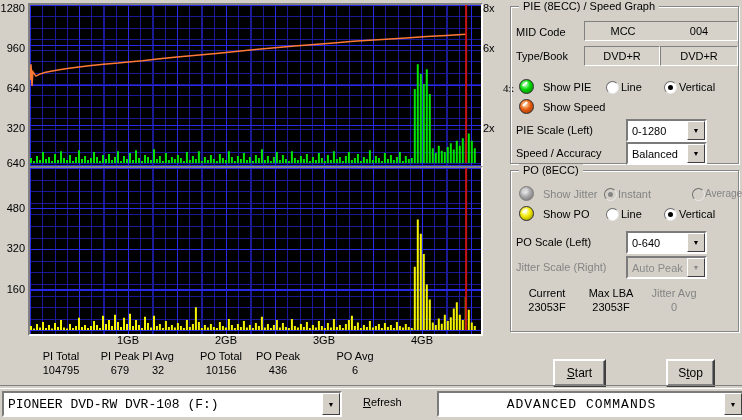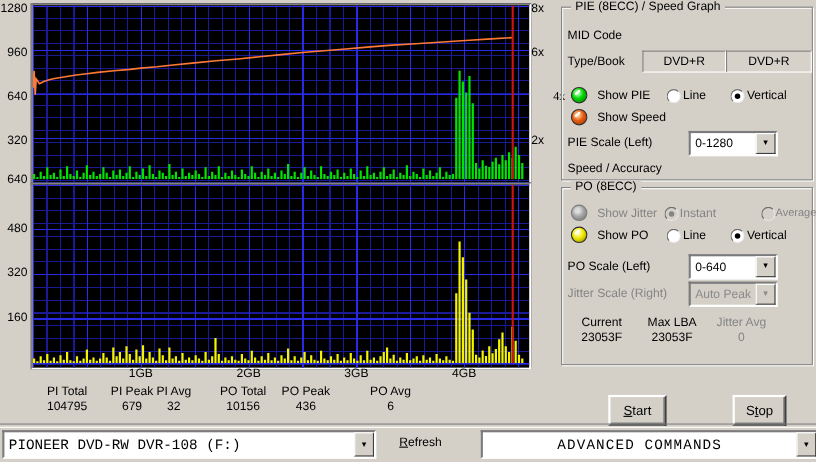--- a/index.html
+++ b/index.html
@@ -118,20 +118,24 @@
 <div class="lbl ctr" style="left:221px;top:364px;">10156</div>
 <div class="lbl ctr" style="left:278px;top:350px;">PO Peak</div>
 <div class="lbl ctr" style="left:278px;top:364px;">436</div>
 <div class="lbl ctr" style="left:355px;top:350px;">PO Avg</div>
 <div class="lbl ctr" style="left:355px;top:364px;">6</div>
 
 <div class="group" style="left:510px;top:6px;width:227px;height:156px;">
   <span class="gtitle">PIE (8ECC) / Speed Graph</span>
 </div>
 <div class="lbl" style="left:516px;top:26px;">MID Code</div>
+<div class="sunk" style="left:584px;top:21px;width:152px;height:18px;">
+  <span style="width:50%;text-align:center;">MCC</span>
+  <span style="width:50%;text-align:center;">004</span>
+</div>
 <div class="lbl" style="left:516px;top:50px;">Type/Book</div>
 <div class="sunk" style="left:584px;top:46px;width:74px;height:18px;">
       <span>DVD+R</span>
     </div>
 <div class="sunk" style="left:660px;top:46px;width:76px;height:18px;">
       <span>DVD+R</span>
     </div>
 
 <span class="led led-green" style="left:519px;top:79px;">
       <i></i>
@@ -146,20 +150,24 @@
       <i></i>
     </span>
 <div class="lbl" style="left:543px;top:101px;">Show Speed</div>
 
 <div class="lbl" style="left:516px;top:124px;">PIE Scale (Left)</div>
 <div class="combo" style="left:626px;top:119px;width:77px;height:19px;">
   <span class="ctext">0-1280</span>
   <span class="cbtn">▼</span>
 </div>
 <div class="lbl" style="left:516px;top:147px;">Speed / Accuracy</div>
+<div class="combo" style="left:626px;top:142px;width:77px;height:19px;">
+  <span class="ctext">Balanced</span>
+  <span class="cbtn">▼</span>
+</div>
 
 <div class="group" style="left:510px;top:170px;width:227px;height:160px;">
   <span class="gtitle">PO (8ECC)</span>
 </div>
 <span class="led led-gray" style="left:519px;top:186px;">
       <i></i>
     </span>
 <div class="lbl dis" style="left:543px;top:188px;">Show Jitter</div>
 <span class="radio rdis checked" style="left:604px;top:188px;"></span>
 <div class="lbl dis" style="left:618px;top:188px;">Instant</div>

